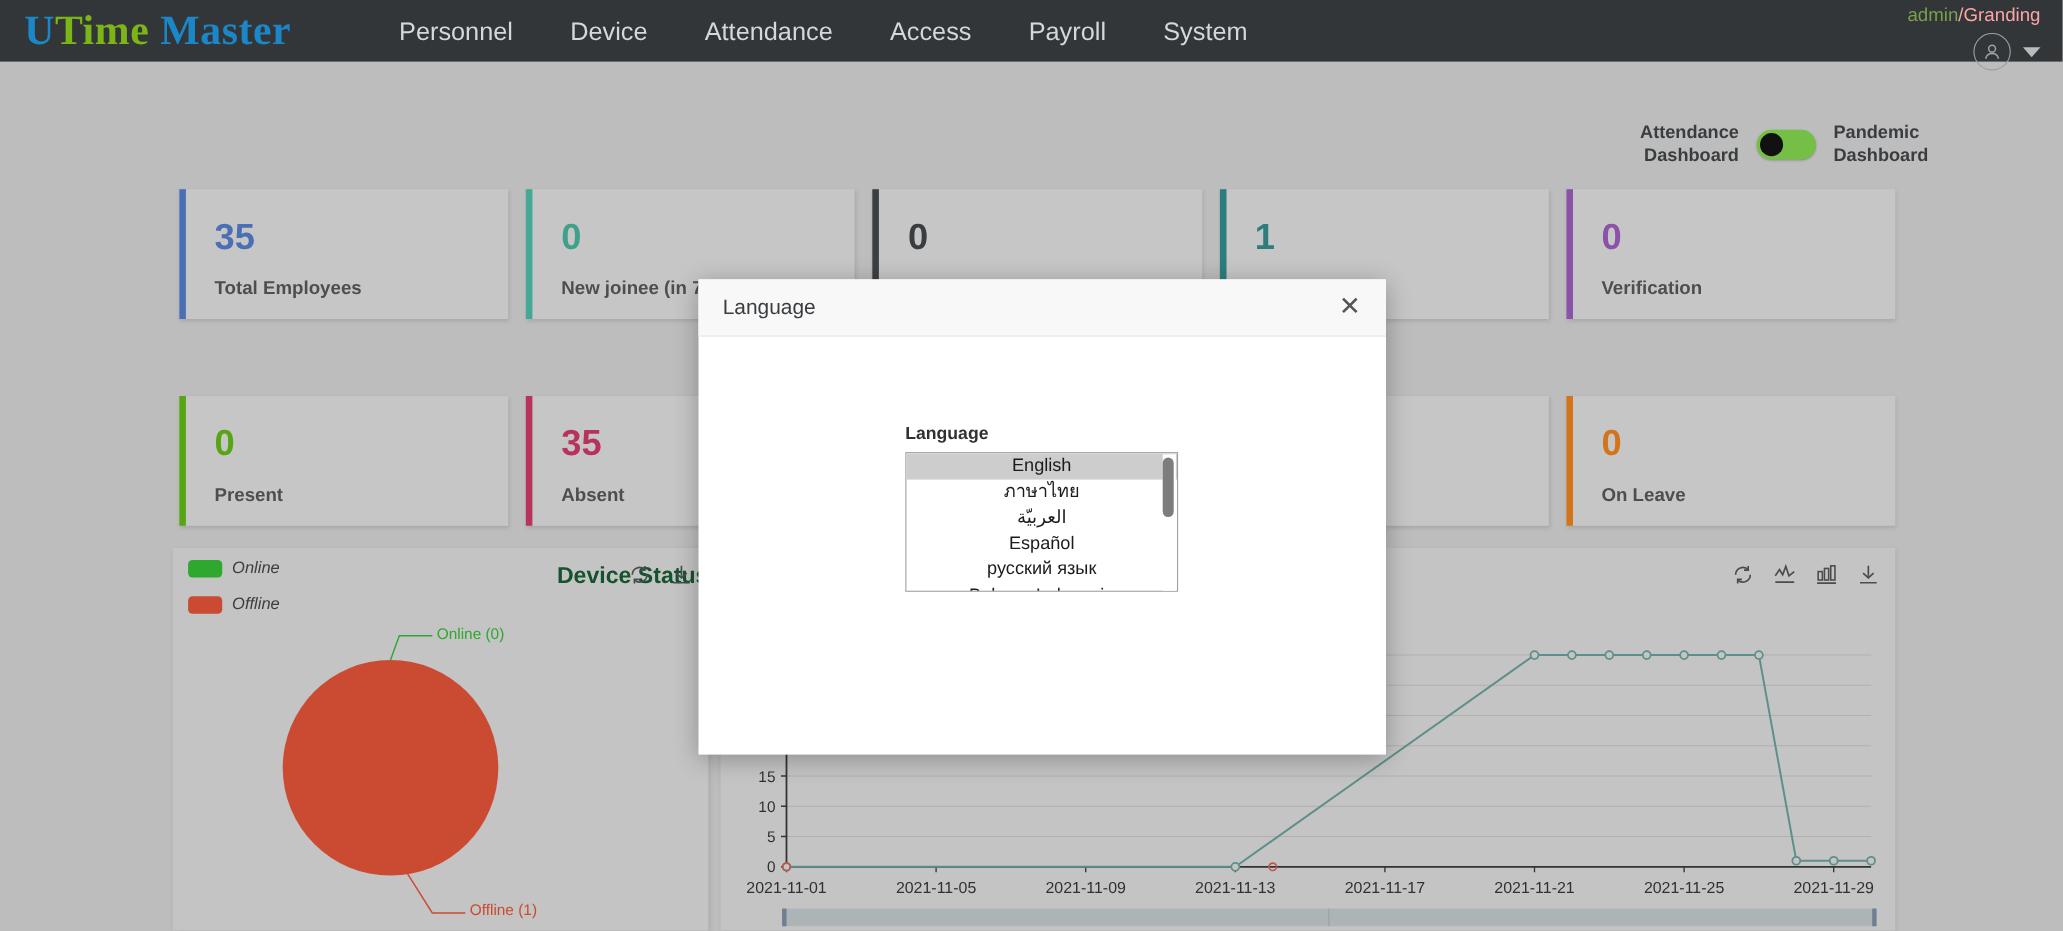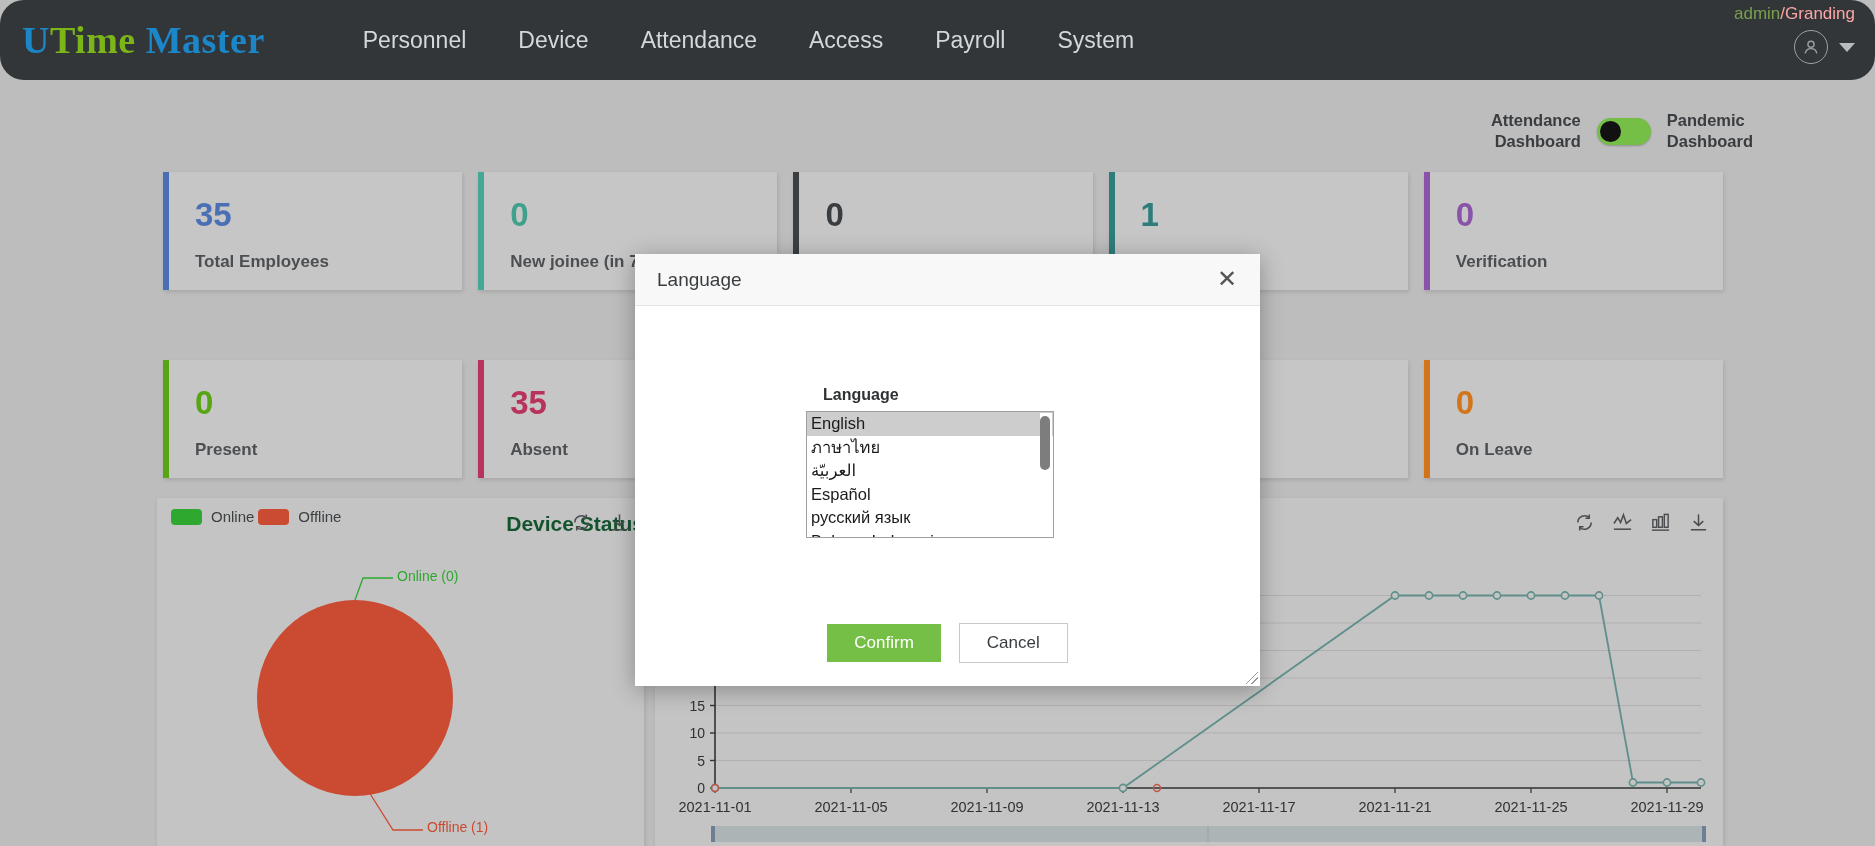--- a/index.html
+++ b/index.html
@@ -8,23 +8,23 @@
     overflow: hidden;
     font-family: "Liberation Sans", sans-serif;
     background: #bdbdbd;
   }
 
   
   #page-root { position: absolute; inset: 0; }
 
   
   .navbar {
-    position: absolute; top: 0; left: 0; width: 1875px; height: 80px;
+    position: absolute; top: 0; left: 0; width: 1875px; height: 56px;
     background: #333638;
-    display: flex; align-items: center; border-radius: 24px;
+    display: flex; align-items: center;
   }
   .logo {
     margin-left: 22px; font-family: "Liberation Serif", serif;
     font-size: 38px; font-weight: bold; letter-spacing: 0.5px;
     white-space: nowrap;
   }
   .logo .s1 { color: #1b87c9; }
   .logo .s2 { color: #7cb518; }
   .logo .s3 { color: #1b87c9; }
   .nav-items { display: flex; align-items: center; margin-left: 72px; }
@@ -100,21 +100,21 @@
   }
   .panel.left { left: 157px; top: 418px; width: 487px; height: 348px; }
   .panel.right { left: 655px; top: 418px; width: 1068px; height: 348px; }
   .panel-head { position: relative; height: 56px; }
   .panel-title {
     position: absolute; left: 0; right: 0; top: 14px;
     text-align: right; font-size: 21px; font-weight: bold; color: #14532d;
   }
   .legend {
     position: absolute; left: 14px; top: 10px;
-    display: flex; flex-direction: row; gap: 4px;
+    display: flex; flex-direction: column; gap: 16px; font-style: italic;
   }
   .legend-item { display: flex; align-items: center; font-size: 15px; color: #3c3f41; cursor: pointer; }
   .legend-swatch { width: 31px; height: 16px; border-radius: 4px; margin-right: 9px; }
   .legend-line { display: flex; align-items: center; margin-right: 8px; }
   .panel-icons {
     position: absolute; right: 14px; top: 14px;
     display: flex; align-items: center; gap: 17px;
   }
   .picon { cursor: pointer; color: #4a4d50; display: block; }
 
@@ -143,22 +143,22 @@
     position: absolute; right: 20px; top: 13px;
     width: 26px; height: 26px; font-size: 24px; line-height: 24px;
     color: #555; cursor: pointer; text-align: center; font-weight: 300;
   }
   .modal-body { flex: 1; position: relative; }
   .field-label {
     position: absolute; left: 188px; top: 80px;
     font-size: 16px; font-weight: bold; color: #2f3133;
   }
   .listbox {
-    position: absolute; left: 171px; top: 105px; width: 248px; height: 127px;
-    border: 1px solid #a0a0a0; background: #fff; overflow: hidden;
+    position: absolute; left: 188px; top: 105px; width: 248px; height: 127px;
+    border: 1px solid #a0a0a0; background: #fff; overflow: hidden; text-align: center;
   }
   .lb-opt {
     padding: 1px 4px; font-size: 16.5px; color: #1b1b1b;
     line-height: 21.5px; cursor: pointer; white-space: nowrap;
   }
   .lb-opt.sel { background: #cdcdcd; }
   .lb-track {
     position: absolute; right: 1px; top: 1px; width: 12px; height: 125px;
     background: #fff; cursor: pointer;
   }
@@ -435,18 +435,13 @@
       <div class="lb-opt">ภาษาไทย</div>
       <div class="lb-opt">العربيّة</div>
       <div class="lb-opt">Español</div>
       <div class="lb-opt">русский язык</div>
       <div class="lb-opt">Bahasa Indonesia</div>
       <div class="lb-track">
         <div class="lb-thumb"></div>
       </div>
     </div>
   </div>
-  <div class="modal-foot">
-    <button class="btn btn-confirm">Confirm</button>
-    <button class="btn btn-cancel">Cancel</button>
-    <div class="resize-grip"></div>
-  </div>
 </div>
 
 </body></html>

